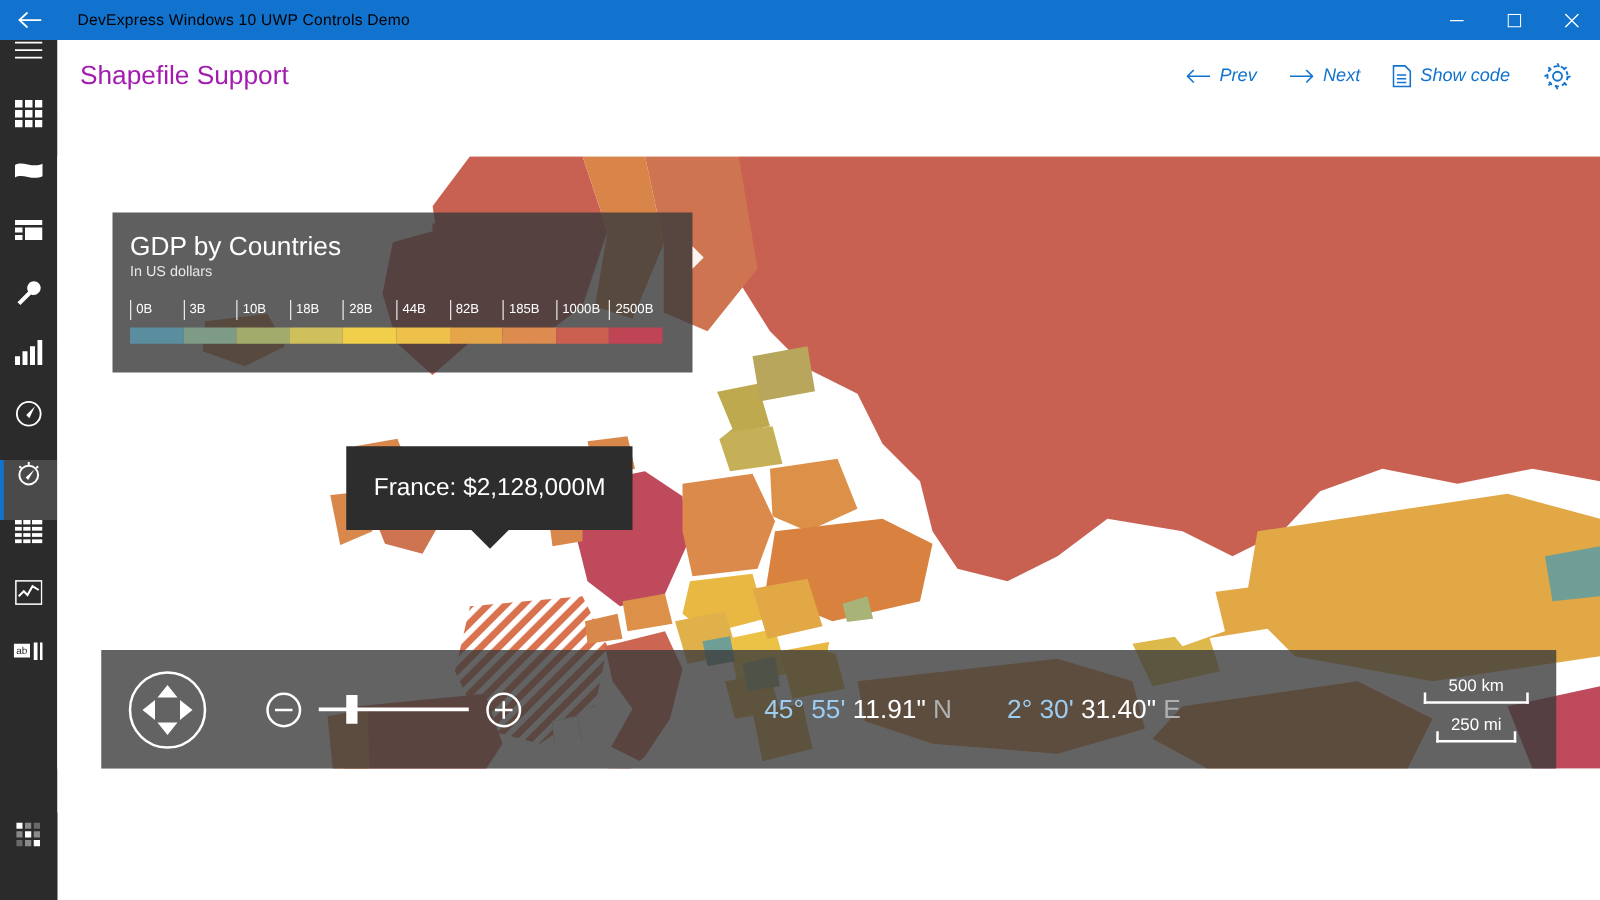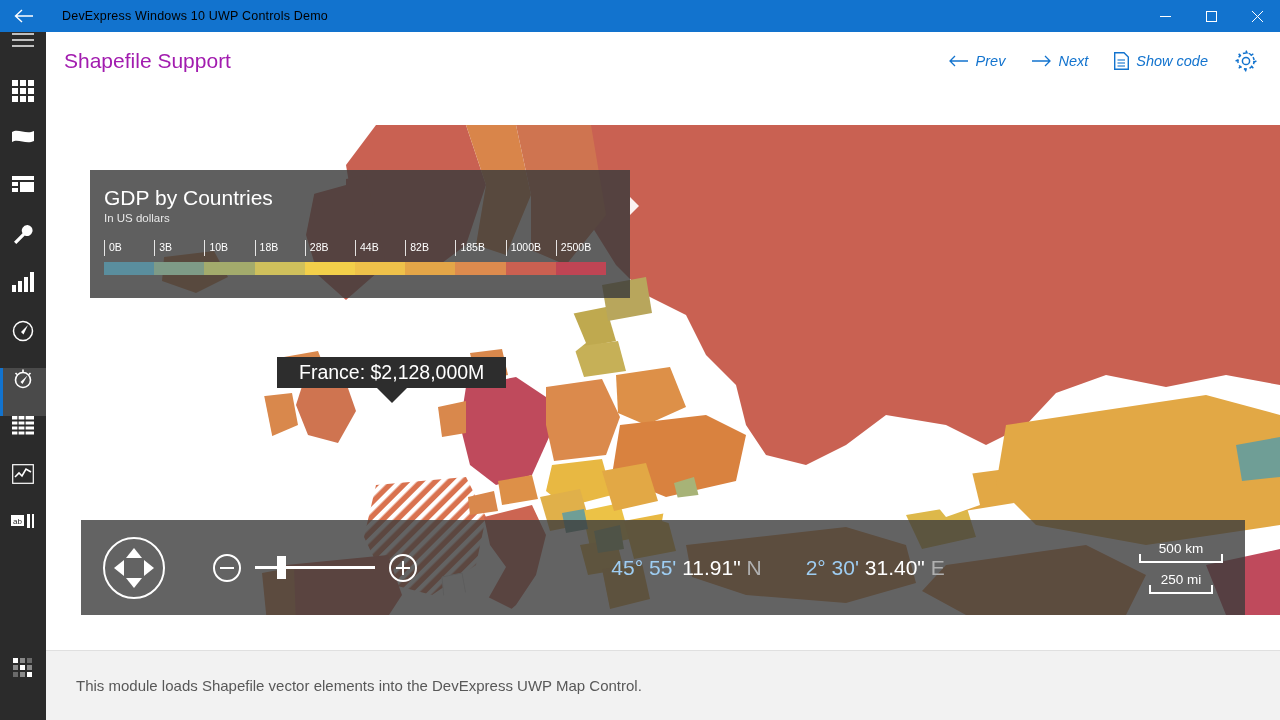--- a/index.html
+++ b/index.html
@@ -74,21 +74,21 @@
     background: #ffffff; padding: 0 0 0 0;
   }
   .mapframe {
     position: absolute; left: 0; top: 35px; width: 1234px; height: 490px;
     overflow: hidden; background: #ffffff;
   }
   .mapsvg { position: absolute; left: 0; top: 0; }
 
   
   .legend {
-    position: absolute; left: 44px; top: 45px; width: 540px; height: 128px;
+    position: absolute; left: 44px; top: 45px; width: 464px; height: 128px;
     background: rgba(60,60,60,.82); color: #fff; padding: 16px 24px 0 14px;
     z-index: 20;
   }
   .legend::after {
     content: ""; position: absolute; right: -9px; top: 27px;
     border-top: 9px solid transparent; border-bottom: 9px solid transparent;
     border-left: 9px solid rgba(255,255,255,.92);
   }
   .legend-title { font-size: 21px; font-weight: 400; line-height: 1.1; }
   .legend-sub { font-size: 11.5px; margin-top: 3px; color: #e8e8e8; }
@@ -102,21 +102,21 @@
     content: ""; position: absolute; left: 0; top: 0; width: 1px; height: 16px;
     background: rgba(255,255,255,.85);
   }
   .legend-bar { display: flex; height: 13px; }
   .legend-swatch { flex: 1; }
 
   
   .tooltip {
     position: absolute; left: 231px; top: 232px; z-index: 30;
     background: #2d2d2d; color: #ffffff; font-size: 19.5px;
-    padding: 4px 22px; white-space: nowrap;
+    padding: 22px 22px; white-space: nowrap;
   }
   .tooltip::after {
     content: ""; position: absolute; left: 50%; bottom: -15px;
     transform: translateX(-50%);
     border-left: 16px solid transparent; border-right: 16px solid transparent;
     border-top: 16px solid #2d2d2d;
   }
 
   
   .maptoolbar {
@@ -570,17 +570,14 @@
 
         <div class="scales">
           <div class="scale-item scale-km">500 km</div>
           <div class="scale-item scale-mi">250 mi</div>
         </div>
       </div>
 
     </div>
   </div>
 
-  <div class="footer">
-    <div class="footer-text">This module loads Shapefile vector elements into the DevExpress UWP Map Control.</div>
-  </div>
 
 </div>
 
 </body></html>

